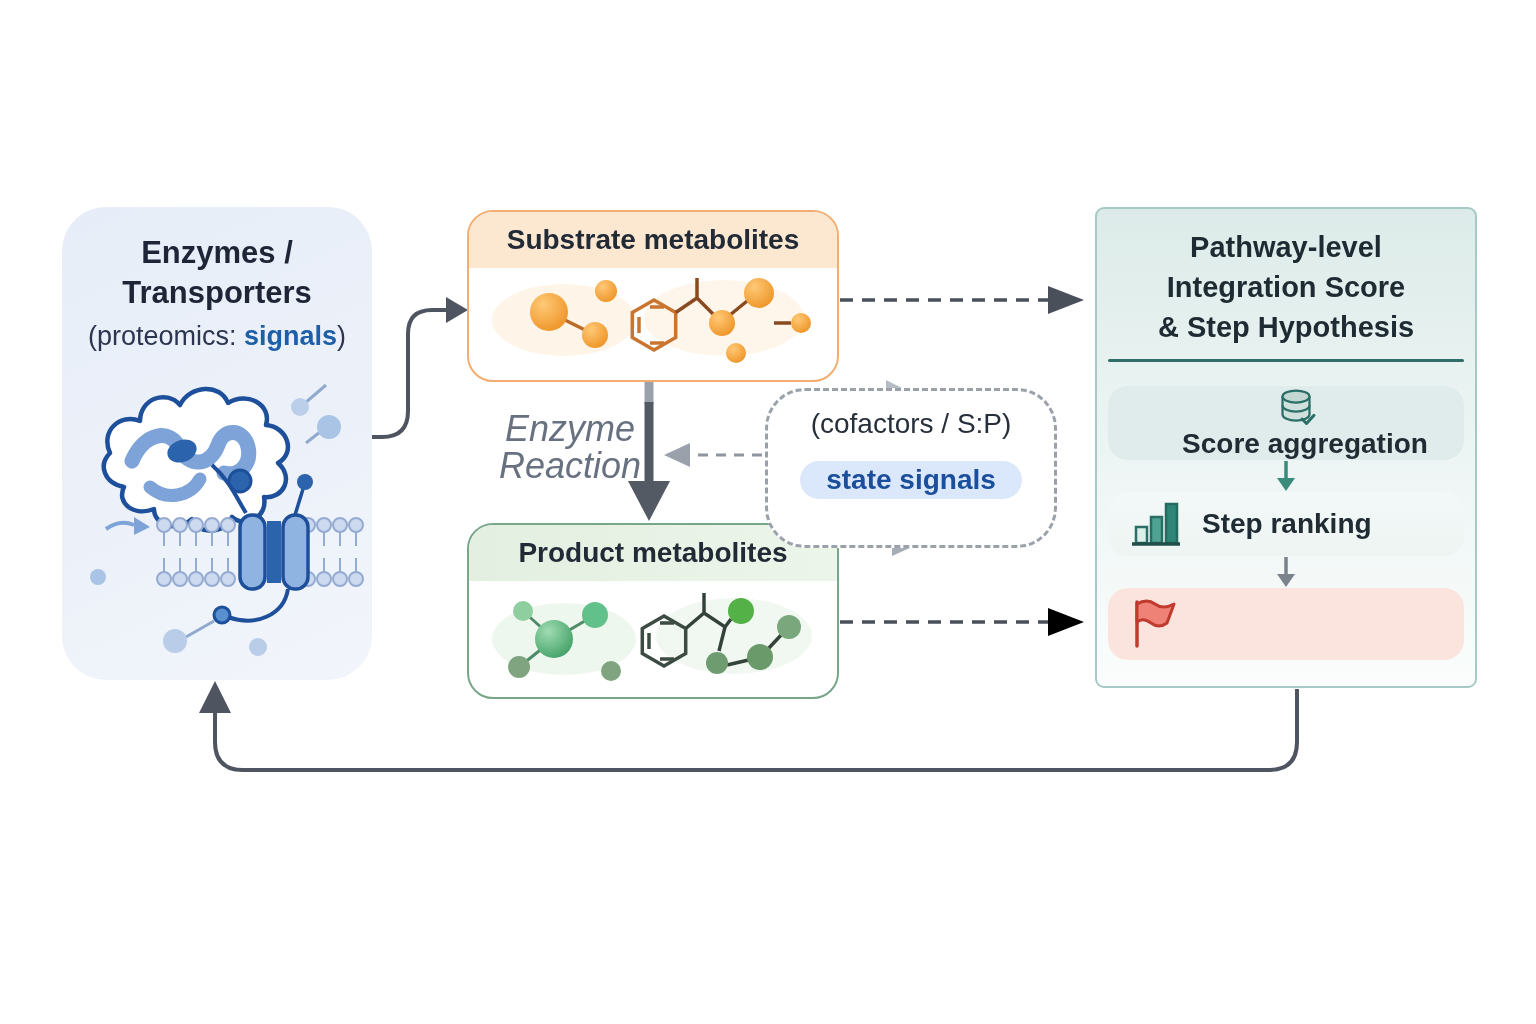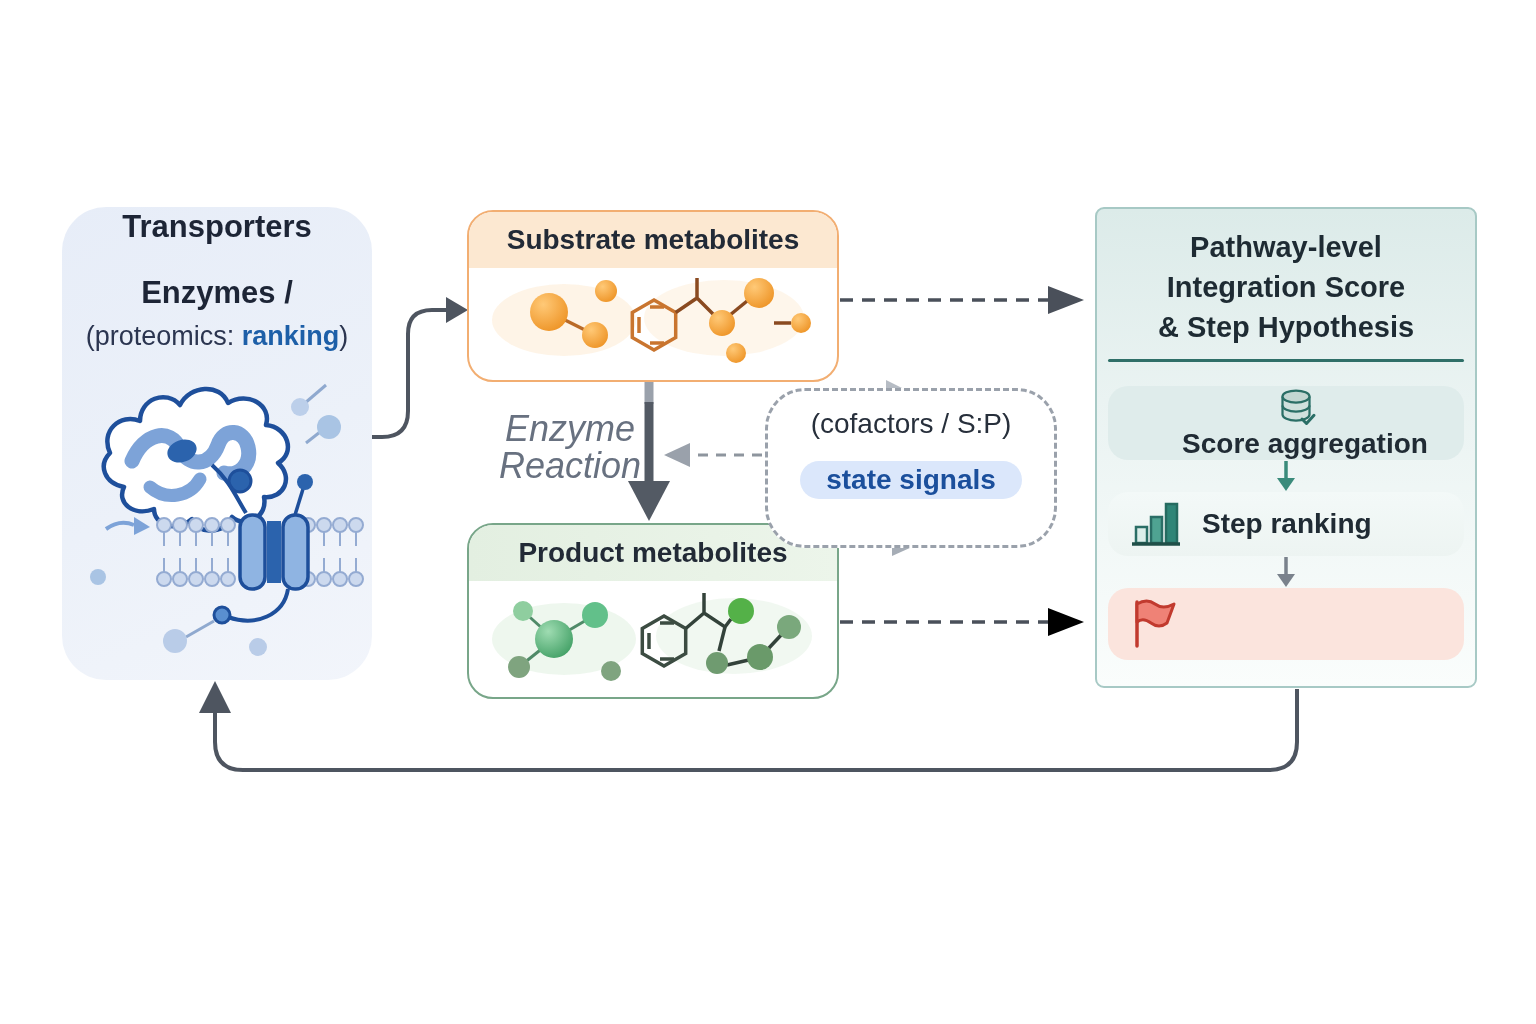--- a/index.html
+++ b/index.html
@@ -106,23 +106,23 @@
       <polygon points="628,481 670,481 649,521" fill="#535a64"></polygon>
     </g>
 
     <g>
       <path d="M 1297 689 V 742 Q 1297 770 1269 770 H 243 Q 215 770 215 742 V 704" fill="none" stroke="#4e5560" stroke-width="4"></path>
       <polygon points="199,713 231,713 215,681" fill="#4e5560"></polygon>
     </g>
   </svg>
 
   <div id="left-panel" class="abs">
+    <div class="title">Enzymes /</div>
     <div class="title" style="margin-top:0;">Transporters</div>
-    <div class="title">Enzymes /</div>
-    <div class="subtitle"><span>(proteomics: </span><span class="hl">ranking</span><span>)</span></div>
+    <div class="subtitle"><span>(proteomics: </span><span class="hl">signals</span><span>)</span></div>
 
     <svg id="enzyme-art" width="310" height="300" viewBox="0 0 310 300">
 
       <g>
         <path d="M 48 84 C 38 62 58 44 78 52 C 78 30 104 20 118 36 C 128 16 158 14 166 34 C 186 22 210 36 204 56 C 226 58 234 84 216 94 C 232 108 222 130 202 128 C 206 148 184 160 170 148 C 162 166 136 166 130 150 C 114 164 92 156 92 140 C 72 148 54 134 62 118 C 42 114 36 96 48 84 Z" fill="#ffffff" stroke="#1e4f9b" stroke-width="4.5" stroke-linejoin="round"></path>
         <path d="M 70 92 C 82 64 108 58 118 80 C 126 98 148 98 156 76 C 162 58 182 60 186 78 C 190 96 176 108 162 104" fill="none" stroke="#7da3d8" stroke-width="15" stroke-linecap="round"></path>
         <path d="M 88 118 C 104 132 128 128 138 110" fill="none" stroke="#7da3d8" stroke-width="13" stroke-linecap="round"></path>
         <ellipse cx="120" cy="82" rx="15" ry="11" fill="#2b63ad" transform="rotate(-20 120 82)"></ellipse>
         <circle cx="178" cy="112" r="11" fill="#2b63ad" stroke="#1e4f9b" stroke-width="3"></circle>
       </g>

